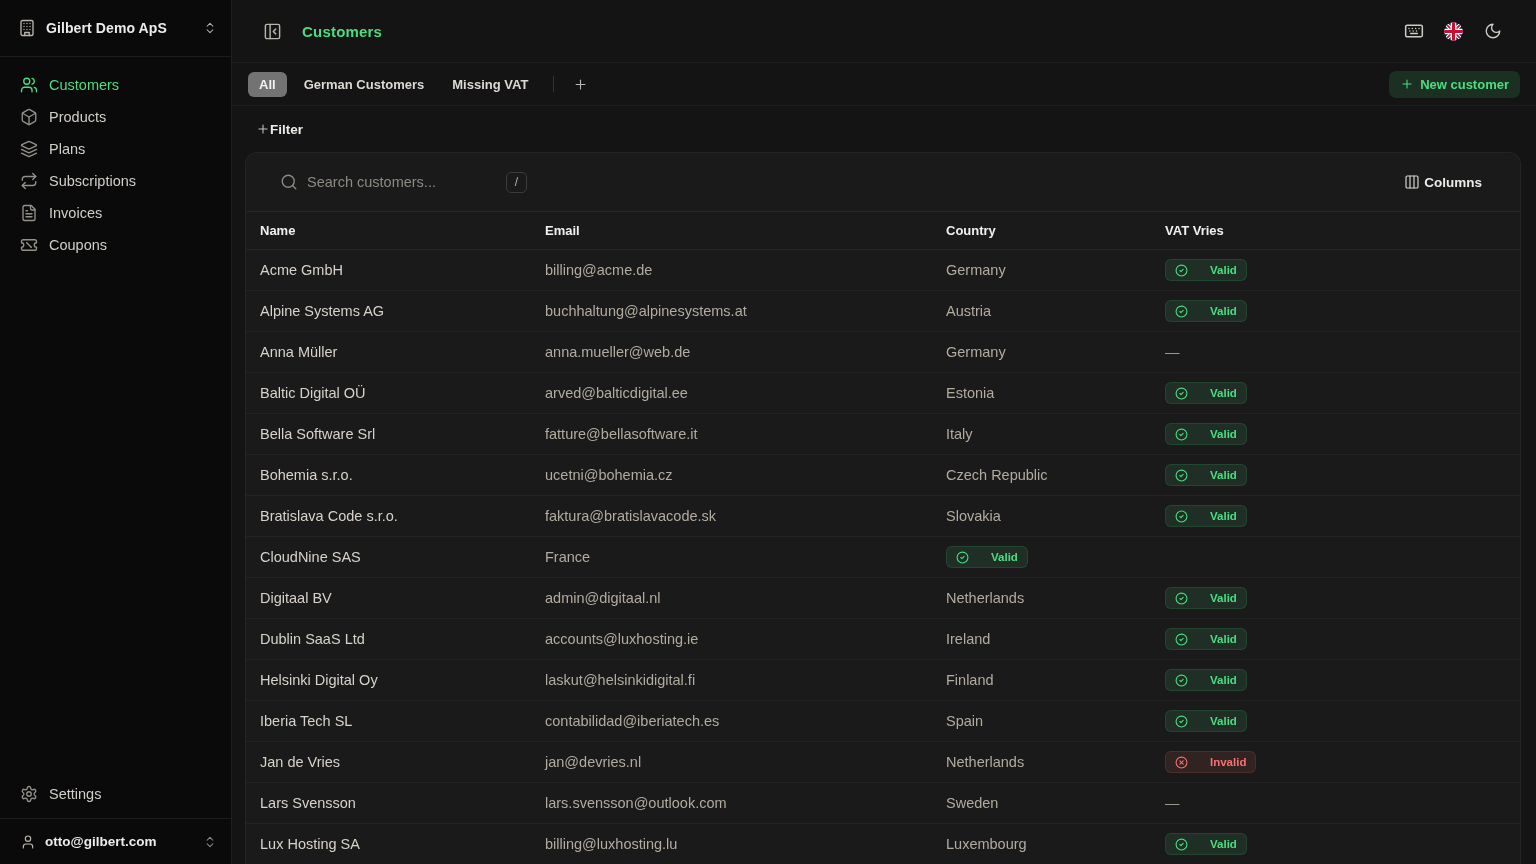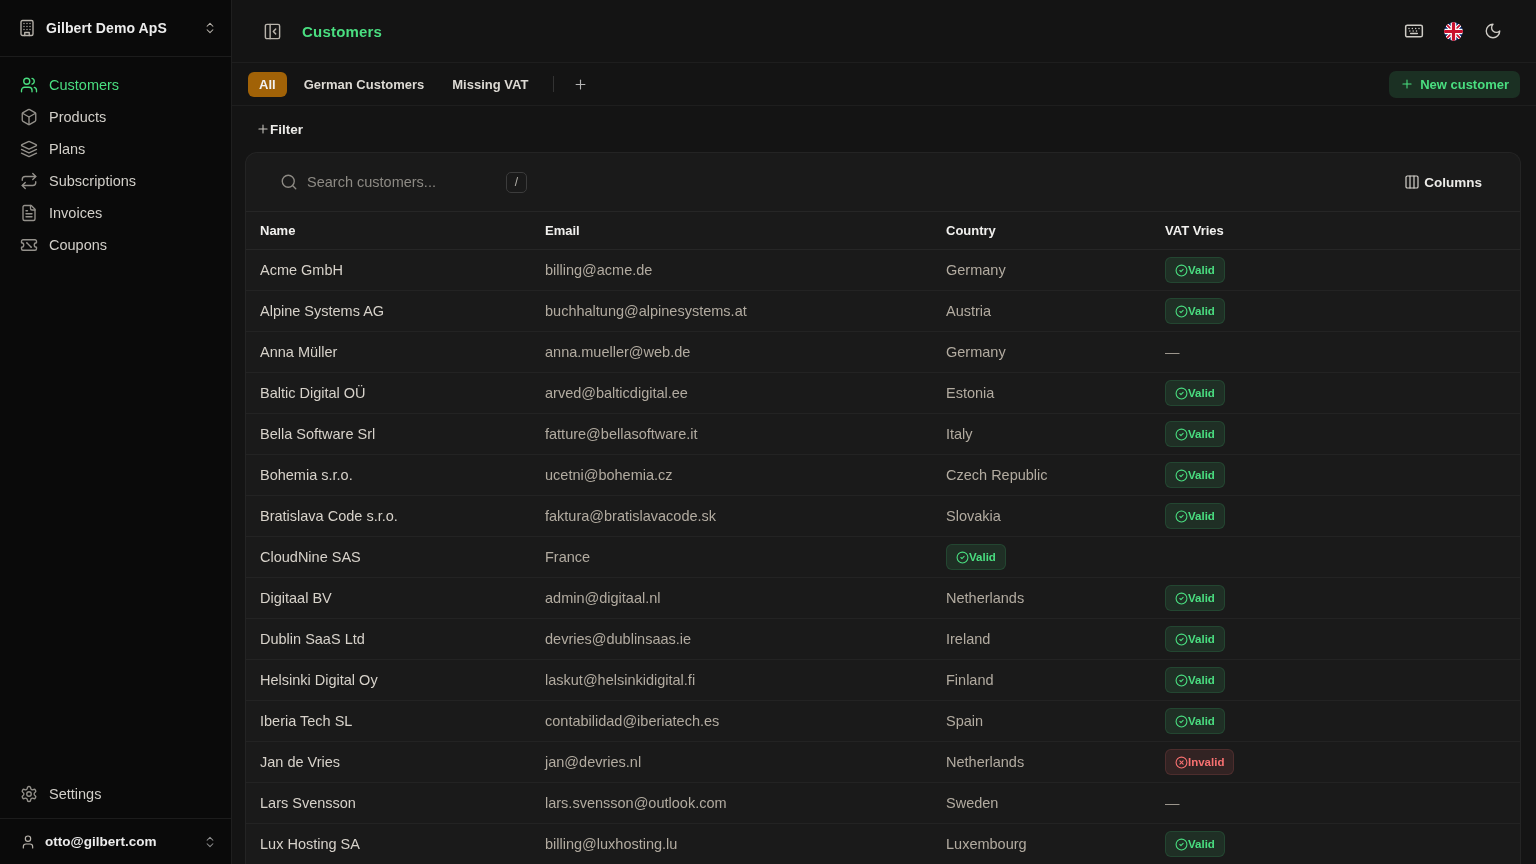--- a/index.html
+++ b/index.html
@@ -43,21 +43,21 @@
   .topbar-right { margin-left:auto; display:flex; align-items:center; gap:17px; }
   .icon-btn { width:26px; height:26px; display:flex; align-items:center;
     justify-content:center; color:#cfccc６; color:#cfccc6; cursor:pointer; border-radius:6px; }
   .flag { width:19px; height:19px; border-radius:50%; overflow:hidden; cursor:pointer; }
 
   .tab-row { height:43px; display:flex; align-items:center;
     padding:0 16px; border-bottom:1px solid #1e1e1e; }
   .tabs { display:flex; align-items:center; gap:6px; }
   .tab { padding:5px 11px; font-size:13px; font-weight:600; color:#dddad4;
     border-radius:6px; cursor:pointer; white-space:nowrap; }
-  .tab.active { background:#a16207; color:#f2f2f2; }
+  .tab.active { background:#737373; color:#f2f2f2; }
   .tab-divider { width:1px; height:16px; background:#333; margin:0 8px; }
   .tab-add { width:24px; height:24px; display:flex; align-items:center;
     justify-content:center; color:#b5b5b5; cursor:pointer; border-radius:6px; }
   .new-customer-btn { margin-left:auto; display:flex; align-items:center; gap:6px;
     height:27px; padding:0 11px; border-radius:7px; background:rgba(74,222,128,.14);
     border:none; color:#4ade80; font-size:13px; font-weight:600; cursor:pointer;
     font-family:inherit; }
 
   .filter-row { height:46px; display:flex; align-items:center; padding:0 16px; }
   .filter-btn { display:flex; align-items:center; gap:0; background:none; border:none;
@@ -85,22 +85,22 @@
   .columns-btn .ic { color:#d6d3cd; }
 
   .grid-row { display:grid; grid-template-columns:285px 401px 219px 1fr;
     align-items:center; padding-left:14px; }
   .thead { height:38px; min-height:38px; border-bottom:1px solid #262626; }
   .th { font-size:13px; font-weight:700; color:#f1f0ee; }
   .tbody { flex:1; overflow:hidden; }
   .trow { height:41px; border-bottom:1px solid #232323; cursor:pointer; }
   .cell-name { font-size:14.5px; color:#d7d2ca; }
   .cell-dim { font-size:14.5px; color:#b2aba0; }
-  .badge { display:inline-flex; align-items:center; gap:0; height:14px;
-    padding:12px 9px; border-radius:6px; font-size:11.5px; font-weight:700; }
+  .badge { display:inline-flex; align-items:center; gap:22px; height:22px;
+    padding:0 9px; border-radius:6px; font-size:11.5px; font-weight:700; }
   .badge .ic { stroke-width:2; }
   .badge.valid { background:rgba(74,222,128,.11); border:1px solid rgba(74,222,128,.14);
     color:#4ade80; }
   .badge.invalid { background:rgba(248,113,113,.11); border:1px solid rgba(248,113,113,.14);
     color:#f87171; }
   .vat-dash { font-size:14.5px; color:#9b958c; }
 </style>
 </head>
 <body>
 
@@ -444,21 +444,21 @@
                 </svg>
 
                 <span class="badge-label">Valid</span>
               </span>
               
             </span>
           </div>
 
           <div class="grid-row trow">
             <span class="cell-name">Dublin SaaS Ltd</span>
-            <span class="cell-dim">devries@dublinsaas.ie</span>
+            <span class="cell-dim">accounts@luxhosting.ie</span>
             <span class="cell-dim">Ireland</span>
             <span>
               <span class="badge valid">
                 <svg class="ic icon-check" width="13" height="13" viewBox="0 0 24 24">
                   <circle cx="12" cy="12" r="10"></circle>
                   <path d="m9 12 2 2 4-4"></path>
                 </svg>
 
                 <span class="badge-label">Valid</span>
               </span>

